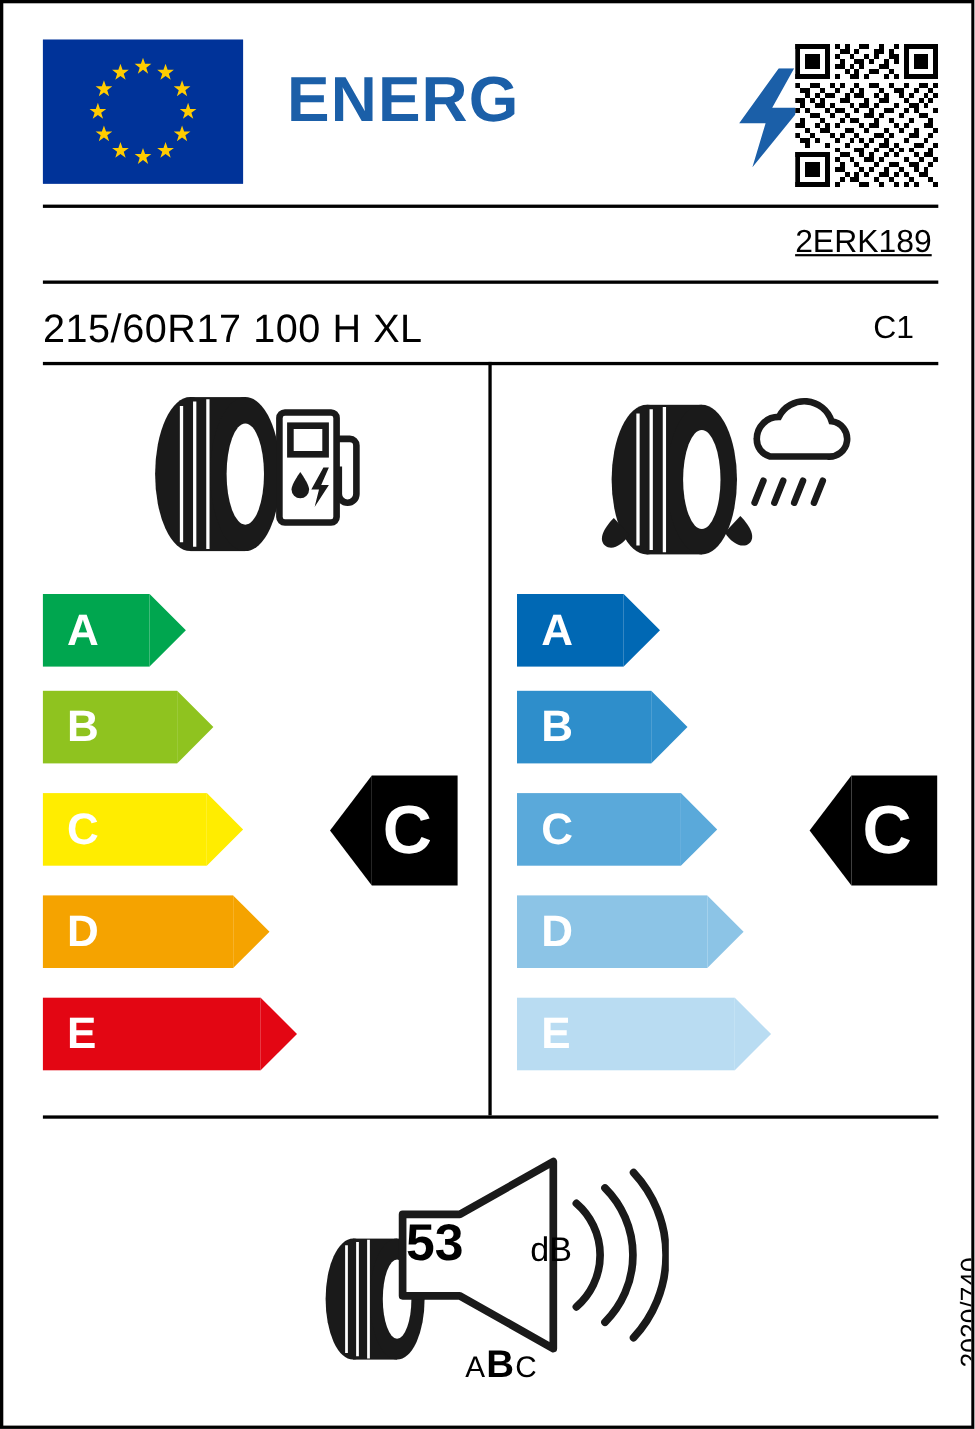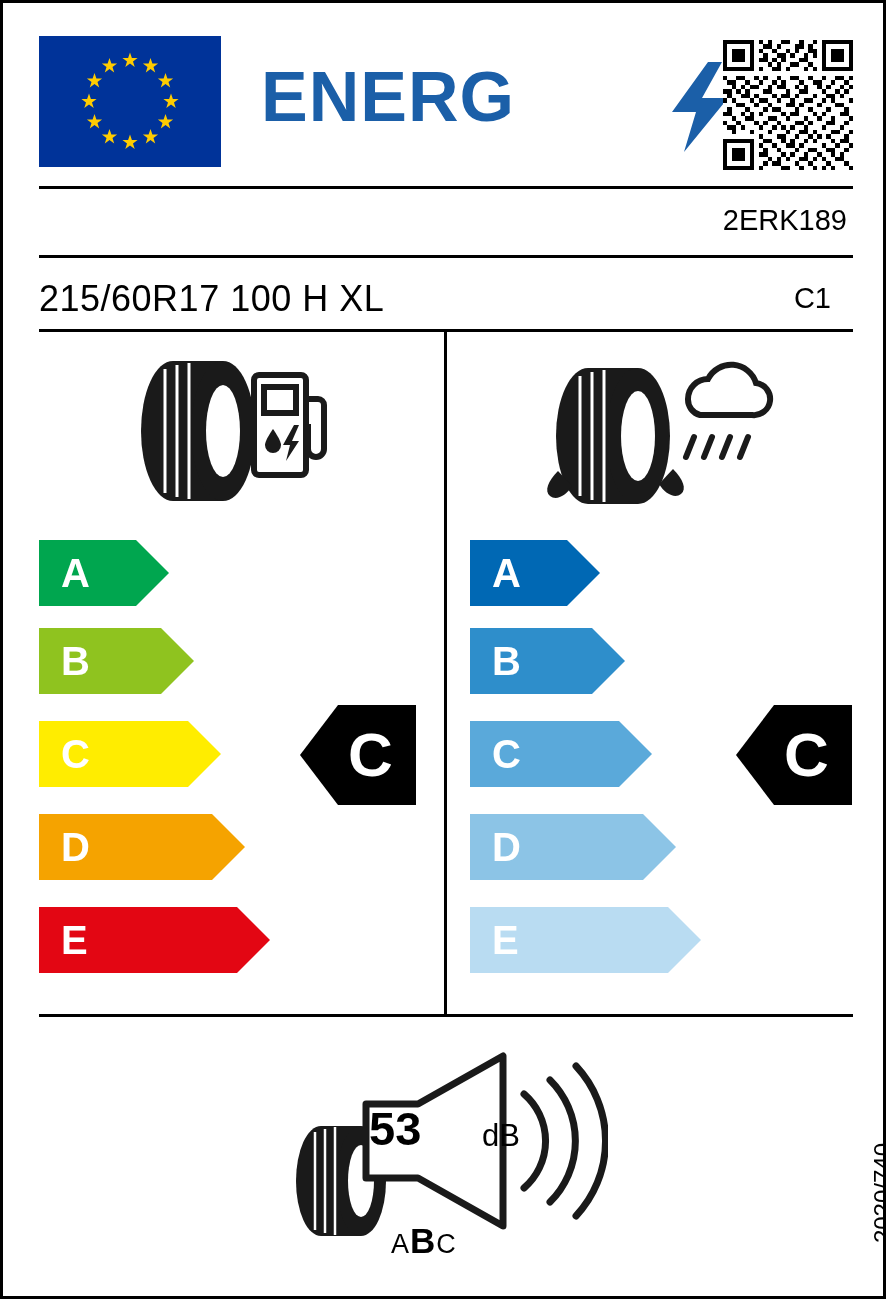--- a/index.html
+++ b/index.html
@@ -36,21 +36,21 @@
     width: 182px;
     height: 131px;
     background: #003399;
   }
   .eu-flag svg { display: block; }
 
   .energ-word {
     position: absolute;
     left: 222px;
     top: 26px;
-    font-size: 70px;
+    font-size: 58px;
     font-weight: bold;
     letter-spacing: 1px;
     color: #1b5fa8;
     font-family: "Liberation Sans", sans-serif;
     line-height: 1;
   }
   .energ-bolt {
     position: absolute;
     left: 631px;
     top: 26px;
@@ -88,20 +88,21 @@
     font-size: 31px;
     font-weight: bold;
     letter-spacing: 0.5px;
   }
   .trademark {
     position: absolute;
     right: 36px;
     top: 201px;
     font-size: 29px;
     text-align: left;
+    text-decoration: underline;
   }
 
   
   .tyre-size {
     position: absolute;
     left: 36px;
     top: 275px;
     font-size: 36px;
     letter-spacing: 0.5px;
   }
@@ -675,20 +676,20 @@
           <path d="M236 48 a62 62 0 0 1 0 94"></path>
           <path d="M262 34 a86 86 0 0 1 0 122"></path>
           <path d="M288 20 a110 110 0 0 1 0 150"></path>
         </g>
       </svg>
     </div>
 
     <div class="noise-db" style="left:366px; top:1098px;">53</div>
     <div class="noise-unit" style="left:438px; top:1115px;">dB</div>
 
-    <div class="noise-classes" style="left:388px; top:1218px;">
+    <div class="noise-classes" style="left:420px; top:1218px;">
       <span>A</span><span class="sel">B</span><span>C</span>
     </div>
   </div>
 
   <div class="reg">2020/740</div>
 
 </div>
 
 </body></html>

